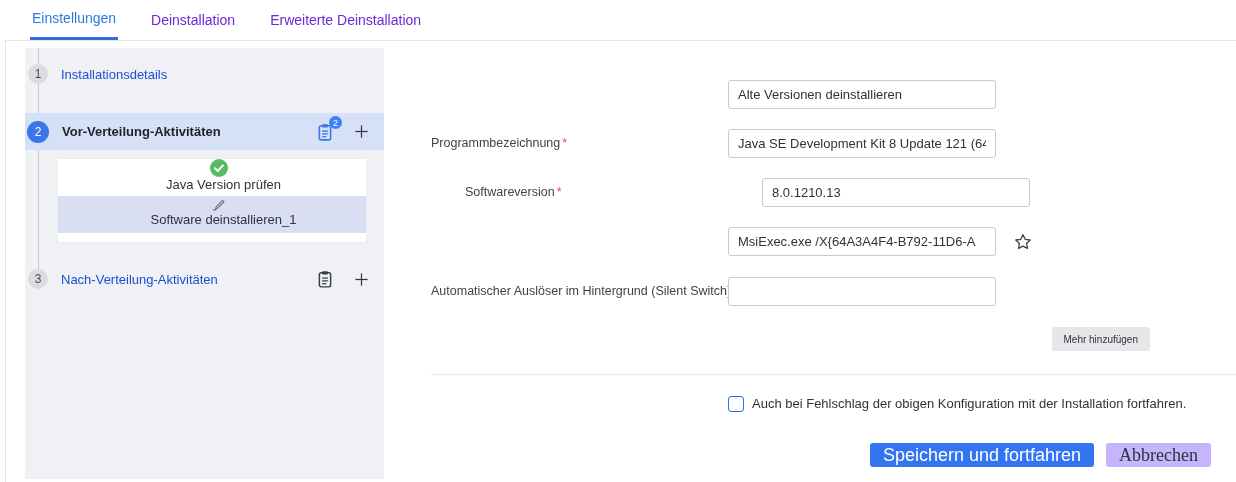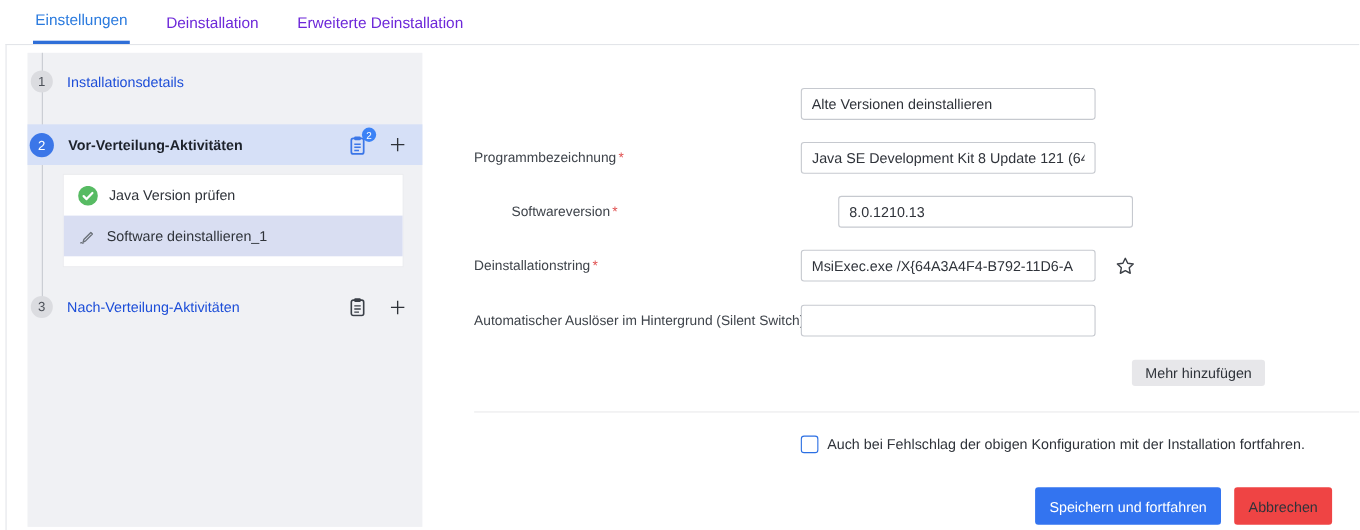--- a/index.html
+++ b/index.html
@@ -24,42 +24,42 @@
   .step-circle { width:20px; height:20px; border-radius:50%; background:#dbdce0; color:#4c5058; font-size:12px; display:flex; align-items:center; justify-content:center; margin-left:3px; position:relative; z-index:1; flex:none; }
   .step-circle.active { width:22px; height:22px; background:#3b76e8; color:#fff; margin-left:2px; }
   .step-label { margin-left:13px; font-size:13px; color:#1d4ed8; white-space:nowrap; }
   .step-label.bold { font-weight:bold; color:#1d222b; }
   .step-icons { margin-left:auto; display:flex; align-items:center; gap:19px; padding-right:15px; }
   .clip-wrap { position:relative; width:19px; height:19px; display:flex; align-items:center; justify-content:center; cursor:pointer; }
   .badge { position:absolute; top:-6px; right:-8px; min-width:13px; height:13px; padding:0 2px; border-radius:7px; background:#3b82f6; color:#fff; font-size:9px; display:flex; align-items:center; justify-content:center; }
   .plus-btn { width:16px; height:16px; display:flex; align-items:center; justify-content:center; cursor:pointer; }
 
   .subcard { position:absolute; left:33px; top:111px; width:308px; background:#fff; padding-bottom:9px; box-shadow:0 0 0 1px rgba(0,0,0,0.02); }
-  .activity { height:37px; display:flex; align-items:center; padding-left:13px; font-size:13px; color:#2f333a; cursor:pointer; }
+  .activity { height:37px; display:flex; align-items:center; padding-left:13px; font-size:13px; color:#2f333a; cursor:pointer;flex-direction:column; }
   .activity.selected { background:#d9def2; }
   .activity .a-label { margin-left:10px; }
 
   
   .form-row { position:absolute; left:425px; width:790px; height:29px; }
   .f-label { position:absolute; left:0; top:0; height:29px; line-height:29px; font-size:12.5px; color:#3f444b; white-space:nowrap; }
   .req { color:#e05252; margin-left:2px; font-size:12.5px; }
   .f-input { position:absolute; left:297px; top:0; width:268px; height:29px; border:1px solid #c6c9cf; border-radius:3px; padding:13px 9px; font-size:13px; color:#2f333a; font-family:inherit; background:#fff; outline:none; }
   .star-wrap { position:absolute; left:583px; top:6px; width:18px; height:18px; cursor:pointer; }
 
-  .add-more-btn { position:absolute; top:286px; right:86px; height:24px; padding:0 12px; background:#e7e7ea; border:none; border-radius:3px; font-size:13px; color:#2f333a; font-family:inherit; cursor:pointer; }
+  .add-more-btn { position:absolute; top:286px; right:86px; height:24px; padding:0 12px; background:#e7e7ea; border:none; border-radius:3px; font-size:10px; color:#2f333a; font-family:inherit; cursor:pointer; }
   .divider { position:absolute; top:333px; left:425px; right:0; height:1px; background:#e9eaec; }
 
   .check-row { position:absolute; left:425px; top:354px; height:18px; display:flex; align-items:center; }
   .checkbox { position:absolute; left:297px; width:16px; height:16px; border:1.5px solid #2b6fe3; border-radius:3px; background:#fff; cursor:pointer; }
   .check-label { position:absolute; left:321px; font-size:13px; color:#2f333a; white-space:nowrap; line-height:18px; }
 
   .btn-row { position:absolute; top:402px; right:25px; display:flex; gap:12px; }
-  .btn { height:34px; padding:0 13px; border:none; border-radius:3px; font-size:13px; font-family:inherit; cursor:pointer; }
+  .btn { height:24px; padding:0 13px; border:none; border-radius:3px; font-size:18px; font-family:inherit; cursor:pointer; }
   .btn.primary { background:#3374f0; color:#fff; }
-  .btn.secondary { background:#ef4444; color:#2f333a; }
+  .btn.secondary { background:#c4b5fd; color:#2f333a;font-family:Liberation Serif, serif; }
 
   svg { display:block; }
 </style>
 </head>
 <body>
 
 <div class="screen">
 
   <div class="tabbar">
     <div class="tab active">Einstellungen</div>
@@ -148,21 +148,20 @@
       <span class="f-label"><span>Programmbezeichnung</span><span class="req">*</span></span>
       <input class="f-input" type="text" value="Java SE Development Kit 8 Update 121 (64" style="">
     </div>
 
     <div class="form-row" style="top:137px;margin-left:34px;">
       <span class="f-label"><span>Softwareversion</span><span class="req">*</span></span>
       <input class="f-input" type="text" value="8.0.1210.13" style="">
     </div>
 
     <div class="form-row" style="top:186px;">
-      <span class="f-label"><span>Deinstallationstring</span><span class="req">*</span></span>
       <input class="f-input" type="text" value="MsiExec.exe /X{64A3A4F4-B792-11D6-A" style="">
       <span class="star-wrap">
         <svg width="18" height="18" viewBox="0 0 18 18">
           <path d="M9 1.8 L11.2 6.3 L16.2 7 L12.6 10.5 L13.5 15.4 L9 13.1 L4.5 15.4 L5.4 10.5 L1.8 7 L6.8 6.3 Z" fill="none" stroke="#3c4047" stroke-width="1.3" stroke-linejoin="round"></path>
         </svg>
       </span>
     </div>
 
     <div class="form-row" style="top:236px;">
       <span class="f-label"><span>Automatischer Auslöser im Hintergrund (Silent Switch)</span></span>

